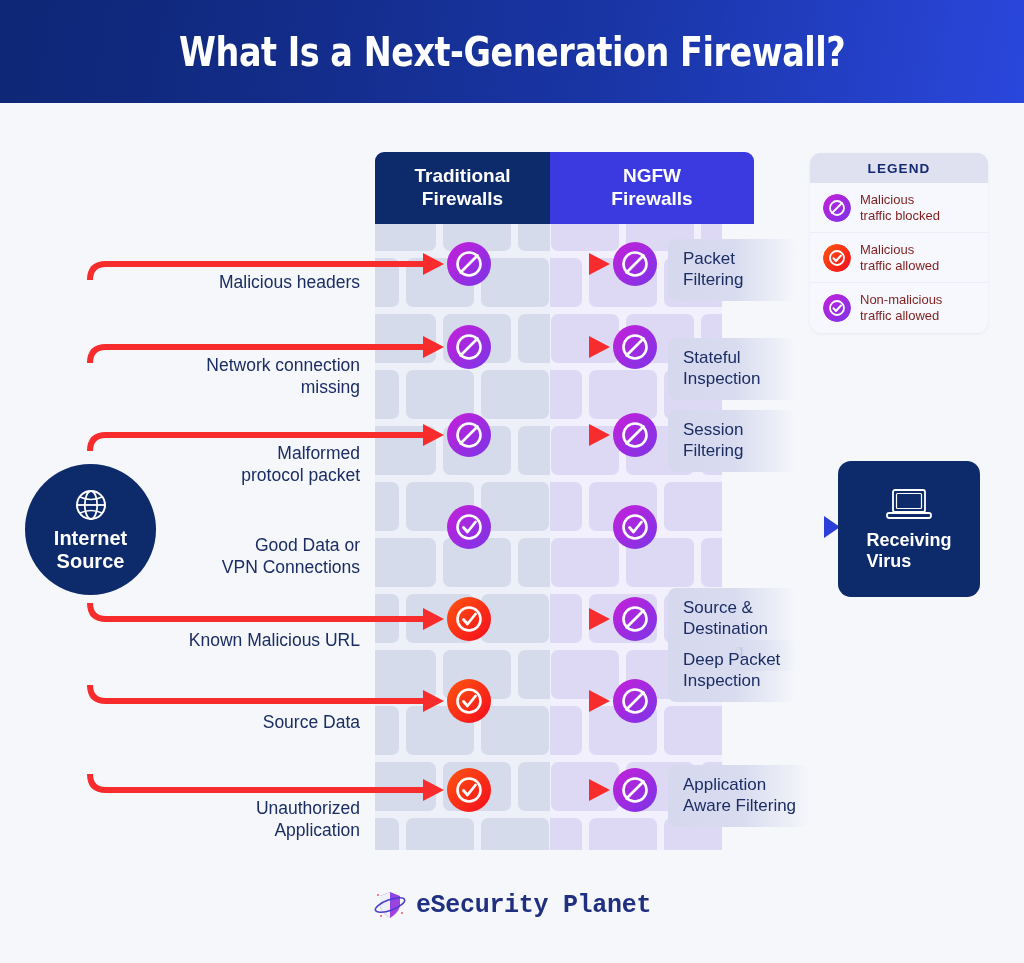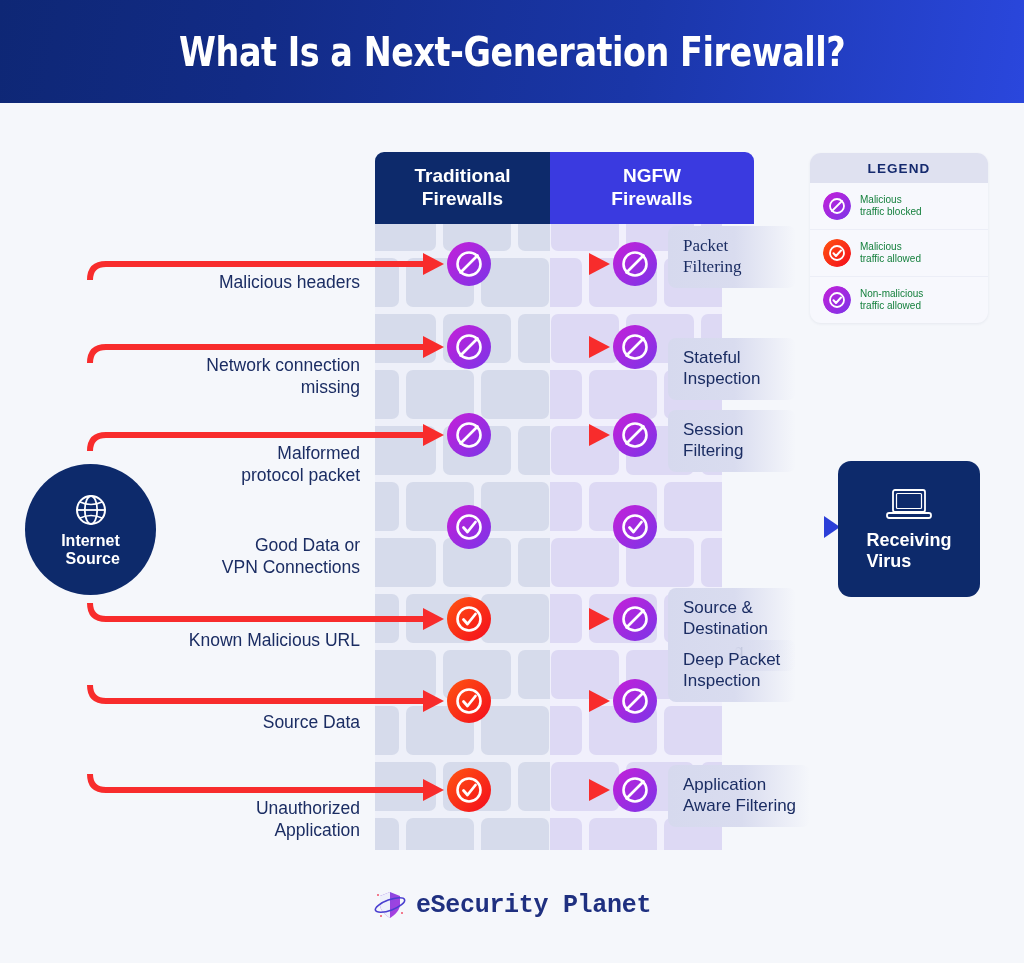--- a/index.html
+++ b/index.html
@@ -47,21 +47,21 @@
   
   #flow { position: absolute; left: 0; top: 0; width: 1024px; height: 963px; }
 
   
   .source-node {
     position: absolute; left: 25px; top: 464px; width: 131px; height: 131px;
     border-radius: 50%; background: #0d2a6b;
     display: flex; flex-direction: column; align-items: center; justify-content: center;
     color: #fff; z-index: 6;
   }
-  .source-node .glabel { font-size: 16px; font-weight: bold; line-height: 1.12; text-align: right; margin-top: 4px; }
+  .source-node .glabel { font-size: 20px; font-weight: bold; line-height: 1.12; text-align: center; margin-top: 4px; }
 
   
   .device-node {
     position: absolute; left: 838px; top: 461px; width: 142px; height: 136px;
     border-radius: 13px; background: #0d2a6b;
     display: flex; flex-direction: column; align-items: center; justify-content: center;
     color: #fff; z-index: 6;
   }
   .device-node .dlabel { font-size: 18px; font-weight: bold; line-height: 1.14; margin-top: 6px; }
 
@@ -85,21 +85,21 @@
     position: absolute; left: 810px; top: 153px; width: 178px;
     border-radius: 11px; background: #f7f8fd; overflow: hidden;
     box-shadow: 0 1px 3px rgba(30,40,90,.07);
   }
   .legend-title {
     background: #dfe1f0; color: #152a6e; font-weight: bold; font-size: 13.5px;
     letter-spacing: 1.1px; text-align: center; padding: 8px 0 7px;
   }
   .legend-row { display: flex; align-items: center; gap: 9px; padding: 9px 10px 9px 13px; }
   .legend-row + .legend-row { border-top: 1px solid #eceef7; }
-  .legend-row .ltext { color: #15803d; font-size: 10px; line-height: 1.2; }
+  .legend-row .ltext { color: #7f1d1d; font-size: 13px; line-height: 1.2; }
 
   
   .badge { border-radius: 50%; display: block; flex: 0 0 auto; }
 
   
   .footer {
     position: absolute; left: 0; top: 888px; width: 1024px;
     display: flex; align-items: center; justify-content: center; gap: 9px;
   }
   .footer .brand {
@@ -332,21 +332,21 @@
   <div id="threat-labels">
       <div class="threat" style="top: 272px;"><span>Malicious headers</span></div>
       <div class="threat" style="top: 355px;"><span>Network connection</span><br><span>missing</span></div>
       <div class="threat" style="top: 443px;"><span>Malformed</span><br><span>protocol packet</span></div>
       <div class="threat" style="top: 535px;"><span>Good Data or</span><br><span>VPN Connections</span></div>
       <div class="threat" style="top: 630px;"><span>Known Malicious URL</span></div>
       <div class="threat" style="top: 712px;"><span>Source Data</span></div>
       <div class="threat" style="top: 798px;"><span>Unauthorized</span><br><span>Application</span></div>
     </div>
   <div id="feature-chips">
-      <div class="feature" style="top: 226px; font-family: Liberation Serif, serif;"><span>Packet</span><br><span>Filtering</span></div>
+      <div class="feature" style="top: 239px;"><span>Packet</span><br><span>Filtering</span></div>
       <div class="feature" style="top: 338px;"><span>Stateful</span><br><span>Inspection</span></div>
       <div class="feature" style="top: 410px;"><span>Session</span><br><span>Filtering</span></div>
       <div class="feature" style="top: 588px;"><span>Source &amp;</span><br><span>Destination</span><br><span>Filtering</span></div>
       <div class="feature" style="top: 640px;"><span>Deep Packet</span><br><span>Inspection</span></div>
       <div class="feature" style="top: 765px;"><span>Application</span><br><span>Aware Filtering</span></div>
     </div>
 
   <div class="legend">
     <div class="legend-title">LEGEND</div>
     <div id="legend-rows">

